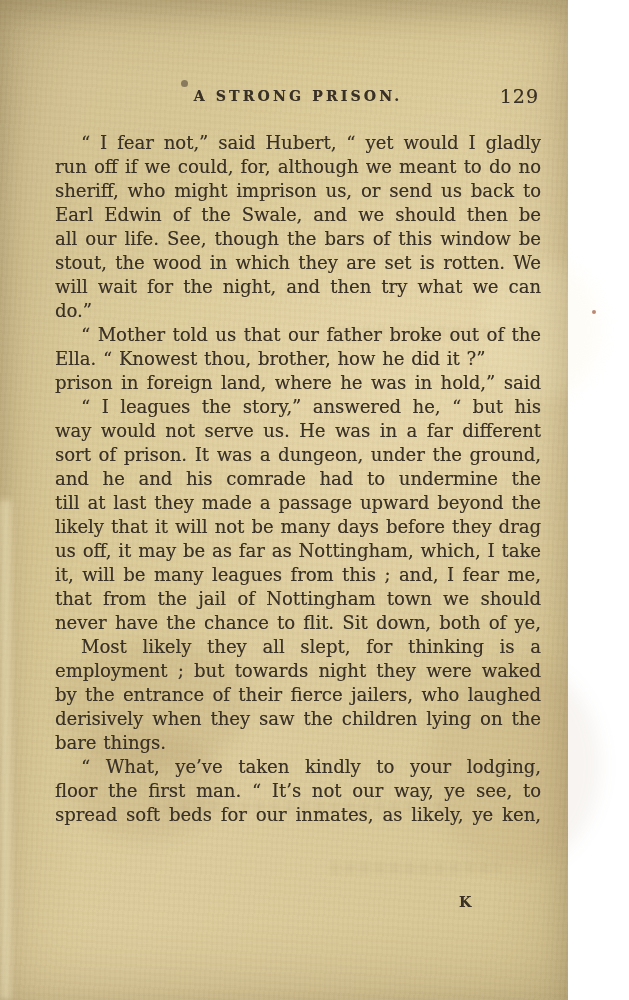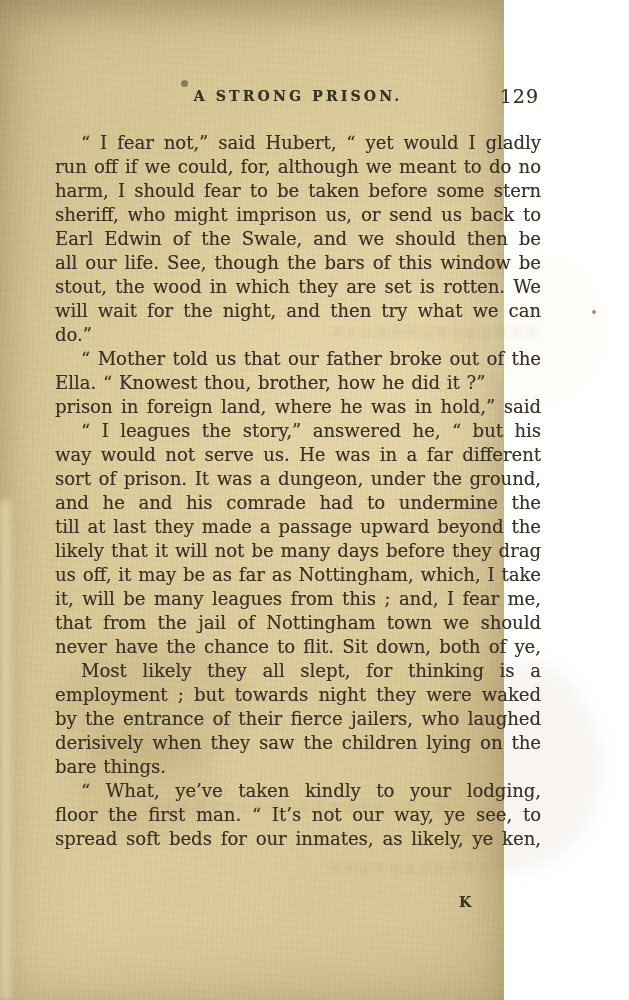--- a/index.html
+++ b/index.html
@@ -6,21 +6,21 @@
     --paper:#dccb9c;
     --paper-light:#e2d2a6;
     --paper-edge:#c6b587;
     --ink:#3a3126;
   }
   *{margin:0;padding:0;box-sizing:border-box;}
   html,body{width:629px;height:1000px;overflow:hidden;}
   body{font-family:"DejaVu Serif","Liberation Serif",serif;}
 
   .scan{
-    position:absolute;inset:0;width:504px;height:1000px;
+    position:absolute;inset:0;width:568px;height:1000px;
     background:
       radial-gradient(ellipse 560px 420px at 72% 38%, rgba(255,243,205,0.30), rgba(255,243,205,0) 72%),
       linear-gradient(118deg, var(--paper-edge) 0%, #d3c293 10%, #d9c896 32%, var(--paper) 58%, #d7c695 88%, #d2c18f 100%);
     box-shadow:inset 0 0 70px rgba(96,76,42,0.28), inset 0 14px 26px rgba(90,70,38,0.18);
   }
 
   
   .grain{
     position:absolute;inset:0;pointer-events:none;
     background:
@@ -102,21 +102,20 @@
     <div class="page-header">
       <div class="running-title">A STRONG PRISON.</div>
       <div class="page-number">129</div>
     </div>
 
     <div class="body-text">
 
       <div class="paragraph">
         <div class="line first">“ I fear not,” said Hubert, “ yet would I gladly</div>
         <div class="line">run off if we could, for, although we meant to do no</div>
-        <div class="line">harm, I should fear to be taken before some stern</div>
         <div class="line">sheriff, who might imprison us, or send us back to</div>
         <div class="line">Earl Edwin of the Swale, and we should then be serfs</div>
         <div class="line">all our life.  See, though the bars of this window be</div>
         <div class="line">stout, the wood in which they are set is rotten.  We</div>
         <div class="line">will wait for the night, and then try what we can</div>
         <div class="line last">do.”</div>
       </div>
 
       <div class="paragraph">
         <div class="line first">“ Mother told us that our father broke out of the</div>

